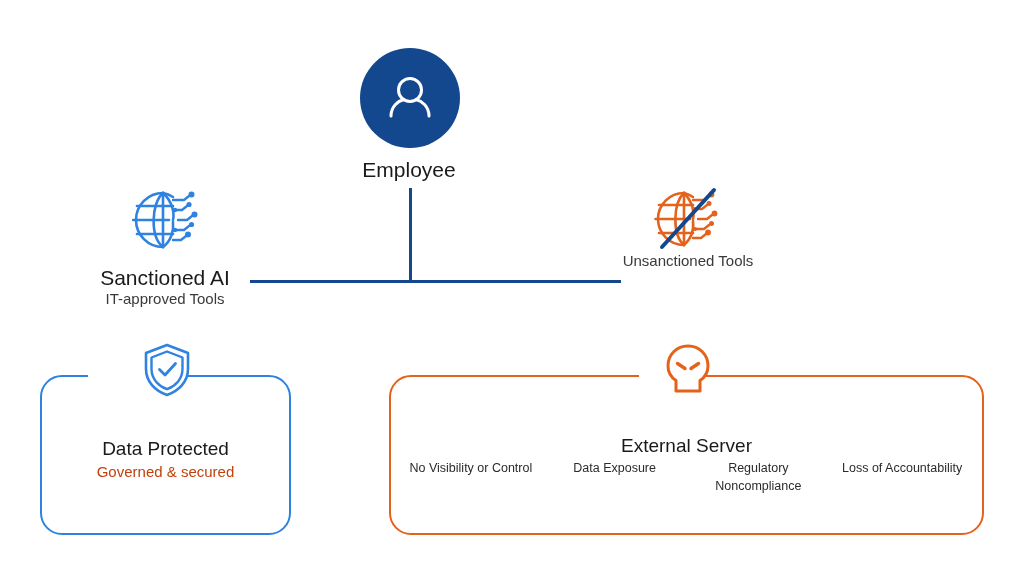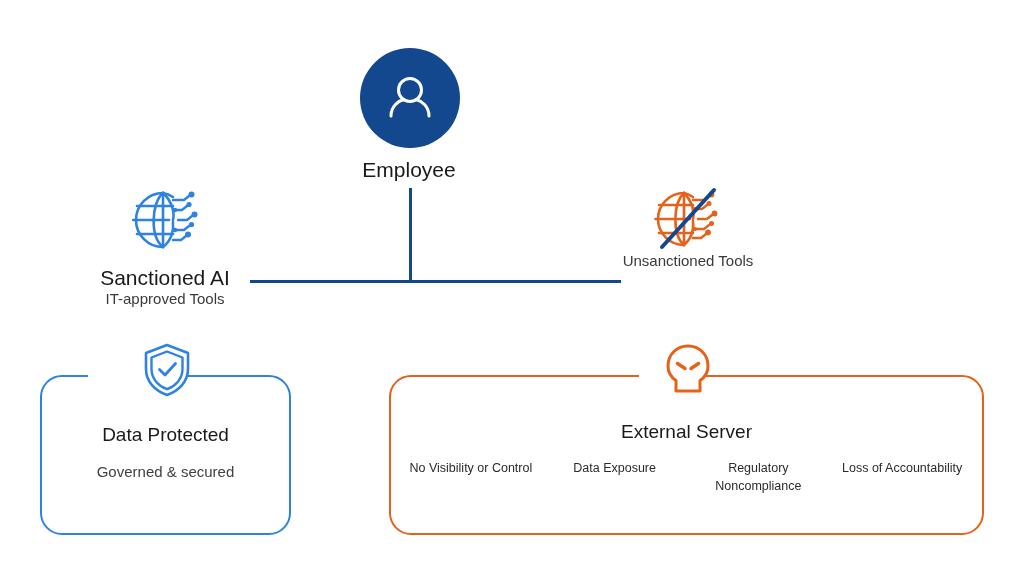--- a/index.html
+++ b/index.html
@@ -142,31 +142,32 @@
   }
   #shield-badge { left: 96px; }
   #skull-badge  { left: 268px; }
 
   .box-title {
     position: absolute;
     width: 100%;
     text-align: center;
     font-size: 19px;
     color: #1a1a1a;
+    margin-top: 14px;
   }
   #title-protected { top: 47px; }
   #title-external  { top: 44px; }
 
   #subtitle-protected {
     position: absolute;
     top: 86px;
     width: 100%;
     text-align: center;
     font-size: 15px;
-    color: #404040;
+    color: #c2410c;
   }
 
   #risk-row {
     position: absolute;
     top: 82px;
     left: 8px;
     right: 8px;
     display: flex;
     justify-content: space-between;
     align-items: flex-start;

